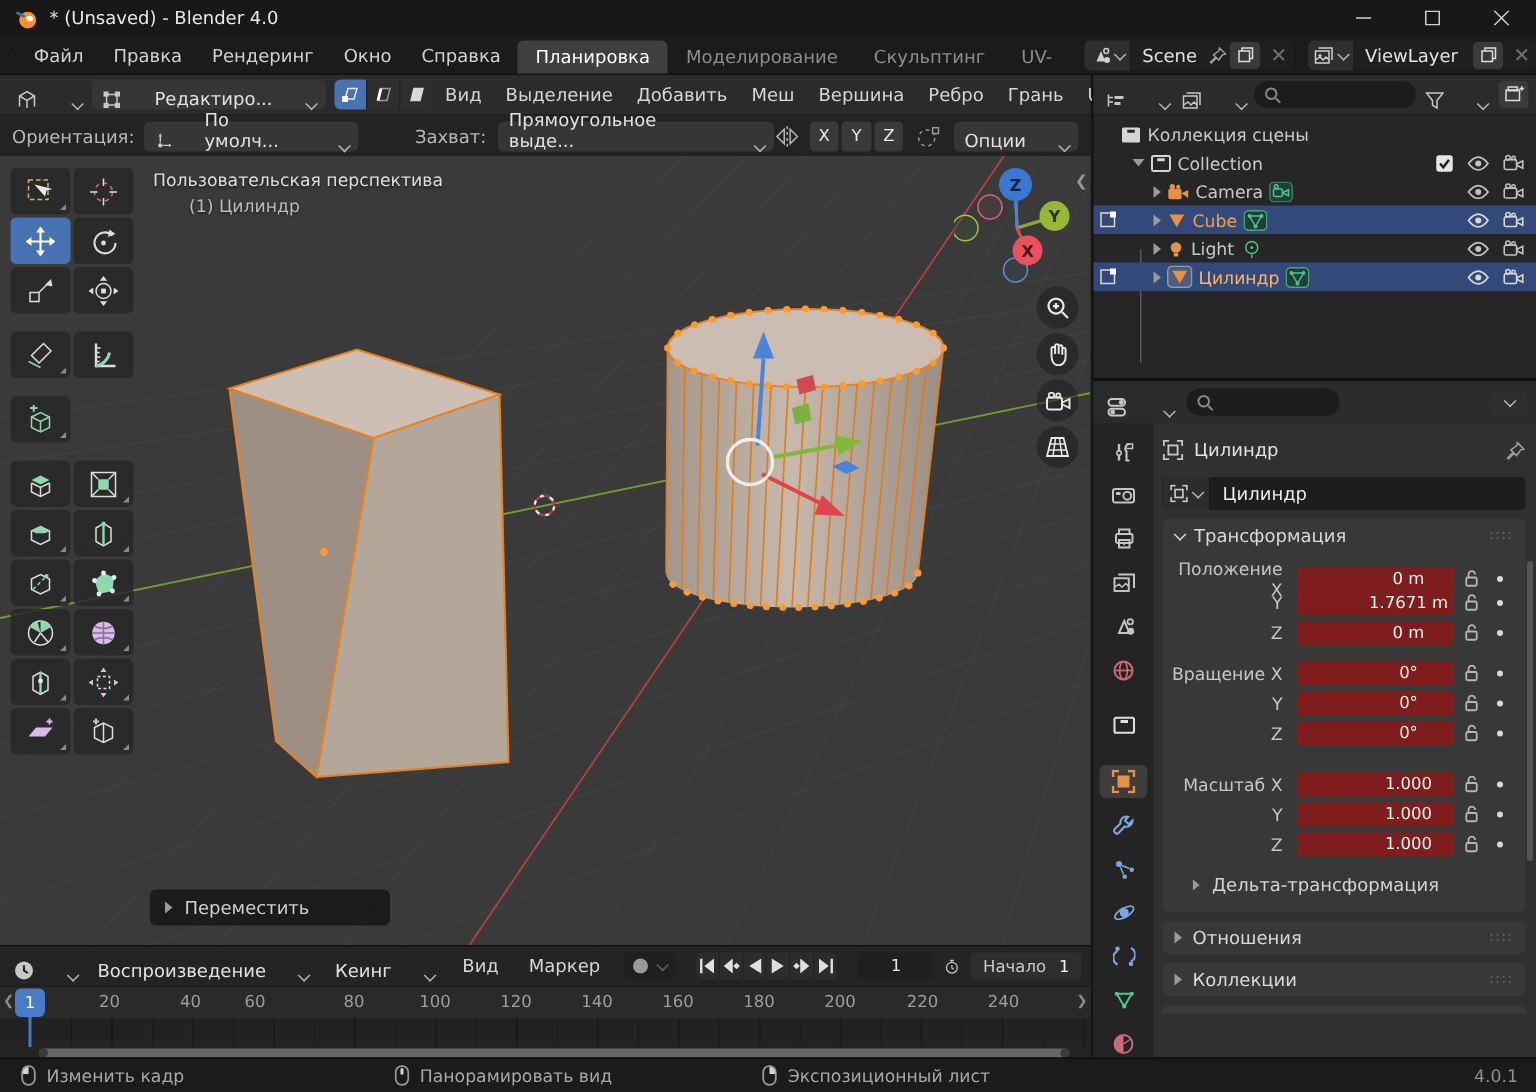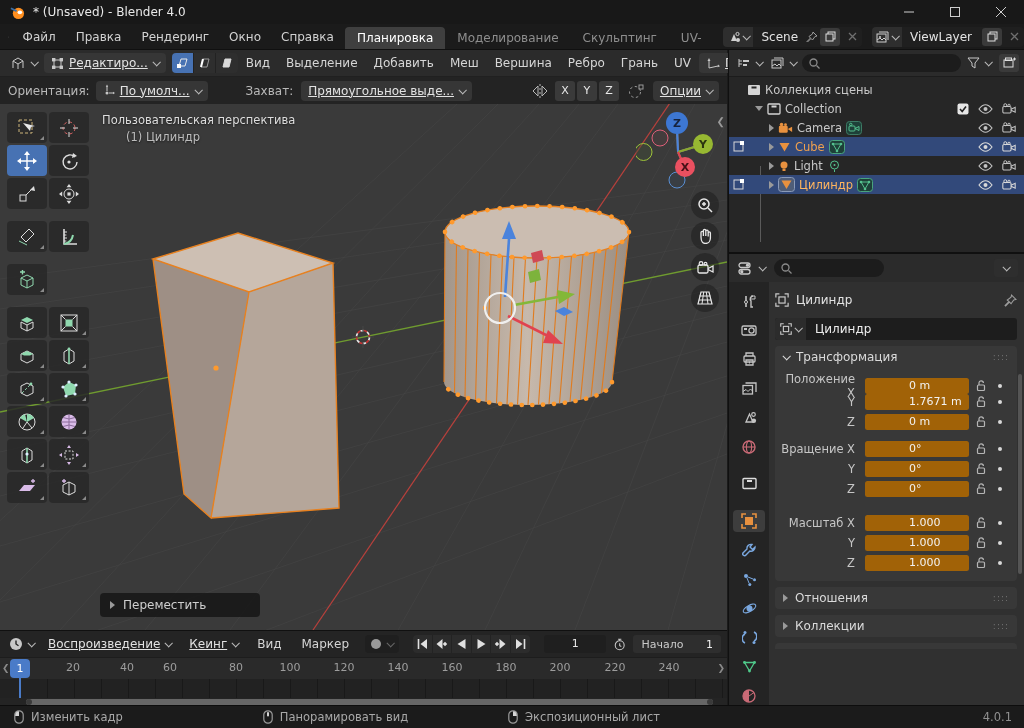--- a/index.html
+++ b/index.html
@@ -22,21 +22,21 @@
   .tab { padding:0 12px; line-height:22px; color:#8e8e8e; border-radius:4px 4px 0 0; margin-top:4px; align-self:flex-end; height:22px; }
   .tab.active { background:#3f3f3f; color:#fff; }
   .idbox { display:flex; align-items:center; background:#1f1f1f; border-radius:4px; height:20px; margin-left:10px; }
   .idbox .icbtn { background:#2e2e2e; border-radius:4px 0 0 4px; height:20px; display:flex; align-items:center; padding:0 4px; gap:2px; }
   .idbox .nm { padding:0 8px; color:#e3e3e3; }
   .sqbtn { background:#3a3a3a; border-radius:3px; width:20px; height:18px; display:flex; align-items:center; justify-content:center; margin-left:2px; }
 
   
   #vp-header { left:0; top:50px; width:727px; height:27px; background:#2b2b2b; display:flex; align-items:center; padding:0 4px; border-bottom:1px solid #202020; }
   #tool-settings { left:0; top:77px; width:727px; height:27px; background:#232323; display:flex; align-items:center; padding:0 8px; }
-  .dd { display:flex; align-items:center; gap:5px; background:#363636; border-radius:4px; height:20px; padding:0 7px; color:#e2e2e2;text-decoration:underline; }
+  .dd { display:flex; align-items:flex-end; gap:22px; background:#363636; border-radius:4px; height:20px; padding:0 7px; color:#e2e2e2; }
   .hmenu { padding:0 8px; color:#d6d6d6; }
   .selmode { display:flex; margin-left:6px; }
   .selmode .sm { width:22px; height:20px; background:#2e2e2e; display:flex; align-items:center; justify-content:center; border-right:1px solid #222; }
   .selmode .sm:first-child { border-radius:4px 0 0 4px; background:#4772b3; }
   .selmode .sm:last-child { border-radius:0 4px 4px 0; border-right:none; }
   .lbl { color:#b9b9b9; }
   .axbtn { width:20px; height:20px; background:#3a3a3a; border-radius:3px; color:#e8e8e8; display:flex; align-items:center; justify-content:center; margin-left:2px; font-size:11px; }
   .chv { width:6px; height:6px; border-right:1.4px solid #b9b9b9; border-bottom:1.4px solid #b9b9b9; transform:rotate(45deg) translateY(-1px); display:inline-block; }
 
   
@@ -67,21 +67,21 @@
   
   #props { left:728px; top:252px; width:296px; height:453px; background:#303030; border-left:1px solid #101010; border-top:2px solid #101010; }
   #pr-header { height:28px; background:#2b2b2b; display:flex; align-items:center; padding:0 6px; gap:6px; }
   #pr-tabs { position:absolute; left:0; top:28px; width:40px; height:425px; background:#242424; display:flex; flex-direction:column; align-items:center; padding-top:8px; gap:7px; }
   .ptab { width:32px; height:24px; display:flex; align-items:center; justify-content:center; border-radius:4px; }
   .ptab.active { background:#3d3d3d; }
   .ptab.gap { margin-top:8px; }
   #pr-main { position:absolute; left:40px; top:28px; width:256px; height:425px; padding:6px 8px 0 6px; }
   .pr-field-row { display:grid; grid-template-columns:88px 104px 24px 14px; align-items:center; height:19px; margin-bottom:1px; }
   .pr-label { text-align:right; padding-right:10px; color:#c6c6c6; font-size:11.5px; }
-  .nfield { background:#a16207; border-radius:2.5px; height:16px; color:#f2f2f2; font-size:11px; line-height:16px;padding-left:44px; }
+  .nfield { background:#7f1d1d; border-radius:2.5px; height:16px; color:#f2f2f2; text-align:center; font-size:11px; line-height:16px;padding-left:44px; }
   .ddfield { background:#282828; border-radius:3px; height:17px; color:#e8e8e8; font-size:11px; line-height:17px; padding:0 7px; display:flex; align-items:center; }
   .lockc { display:flex; justify-content:center; }
   .dotc { display:flex; justify-content:center; }
   .adot { width:4px; height:4px; border-radius:50%; background:#d9d9d9; }
   .panel { background:#383838; border-radius:4px; margin-top:6px; }
   .panel-h { height:22px; display:flex; align-items:center; gap:7px; padding:0 8px; color:#dadada; }
   .grip { margin-left:auto; letter-spacing:1px; color:#6f6f6f; font-size:9px; }
   #pr-scroll { position:absolute; right:2px; top:120px; width:4px; height:200px; background:#555; border-radius:2px; }
 
   
@@ -1032,20 +1032,24 @@
               <div class="lockc">
                 <svg width="10" height="12" viewBox="0 0 10 12">
                   <rect x="1.5" y="5" width="7" height="5.5" rx="1" fill="none" stroke="#b5b5b5" stroke-width="1.2"></rect>
                   <path d="M3 5V3a2.2 2.2 0 0 1 4.4 0" fill="none" stroke="#b5b5b5" stroke-width="1.2"></path>
                 </svg>
               </div>
               <div class="dotc">
                 <span class="adot"></span>
               </div>
             </div>
+          <div class="row" style="height:20px;margin-top:8px;padding-left:18px;gap:8px">
+            <span class="tri-r" style="transform:scale(.9)"></span>
+            <span style="color:#d5d5d5">Дельта-трансформация</span>
+          </div>
         </div>
       </div>
 
       <div class="panel">
         <div class="panel-h">
           <span class="tri-r"></span>
           <span>Отношения</span>
           <span class="grip">::::</span>
         </div>
       </div>

